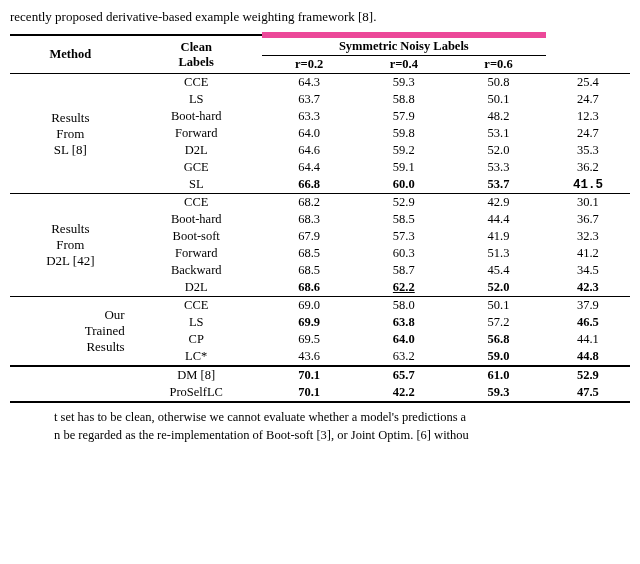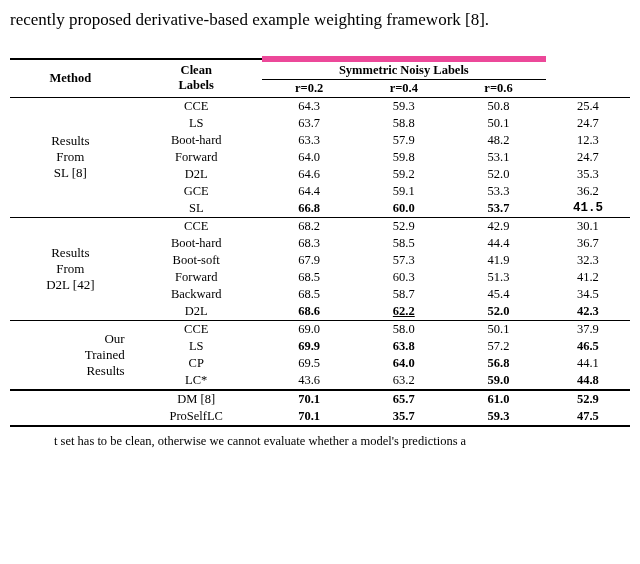--- a/index.html
+++ b/index.html
@@ -9,23 +9,23 @@
       background: #ffffff;
       color: #000000;
       width: 640px;
       min-height: 564px;
       overflow: hidden;
     }
     .page-container {
       padding: 8px 10px 8px 10px;
     }
     .top-text {
-      font-size: 17px;
+      font-size: 13px;
       line-height: 1.4;
-      margin-bottom: 24px;
+      margin-bottom: 6px;
     }
     .table-wrapper {
       width: 100%;
     }
     table {
       border-collapse: collapse;
       width: 100%;
       font-size: 12.5px;
     }
     th, td {
@@ -224,25 +224,26 @@
             <td style="border-top: 2px solid rgb(0, 0, 0);">DM [8]</td>
             <td class="bold" style="border-top: 2px solid rgb(0, 0, 0);">70.1</td>
             <td class="bold" style="border-top: 2px solid rgb(0, 0, 0);">65.7</td>
             <td class="bold" style="border-top: 2px solid rgb(0, 0, 0);">61.0</td>
             <td class="bold" style="border-top: 2px solid rgb(0, 0, 0);">52.9</td>
           </tr>
           <tr>
             <td style="border-bottom: 2px solid rgb(0, 0, 0);"></td>
             <td style="border-bottom: 2px solid rgb(0, 0, 0);">ProSelfLC</td>
             <td class="bold" style="border-bottom: 2px solid rgb(0, 0, 0);">70.1</td>
-            <td class="bold" style="border-bottom: 2px solid rgb(0, 0, 0);">35.7</td>
+            <td class="bold" style="border-bottom: 2px solid rgb(0, 0, 0);">42.2</td>
             <td class="bold" style="border-bottom: 2px solid rgb(0, 0, 0);">59.3</td>
             <td class="bold" style="border-bottom: 2px solid rgb(0, 0, 0);">47.5</td>
           </tr>
         </tbody>
     </table>
   </div>
 
   <div class="bottom-text">
     <div>t set has to be clean, otherwise we cannot evaluate whether a model's predictions a</div>
+    <div>n be regarded as the re-implementation of Boot-soft [3], or Joint Optim. [6] withou</div>
   </div>
 
 </div>
 
 </body></html>

